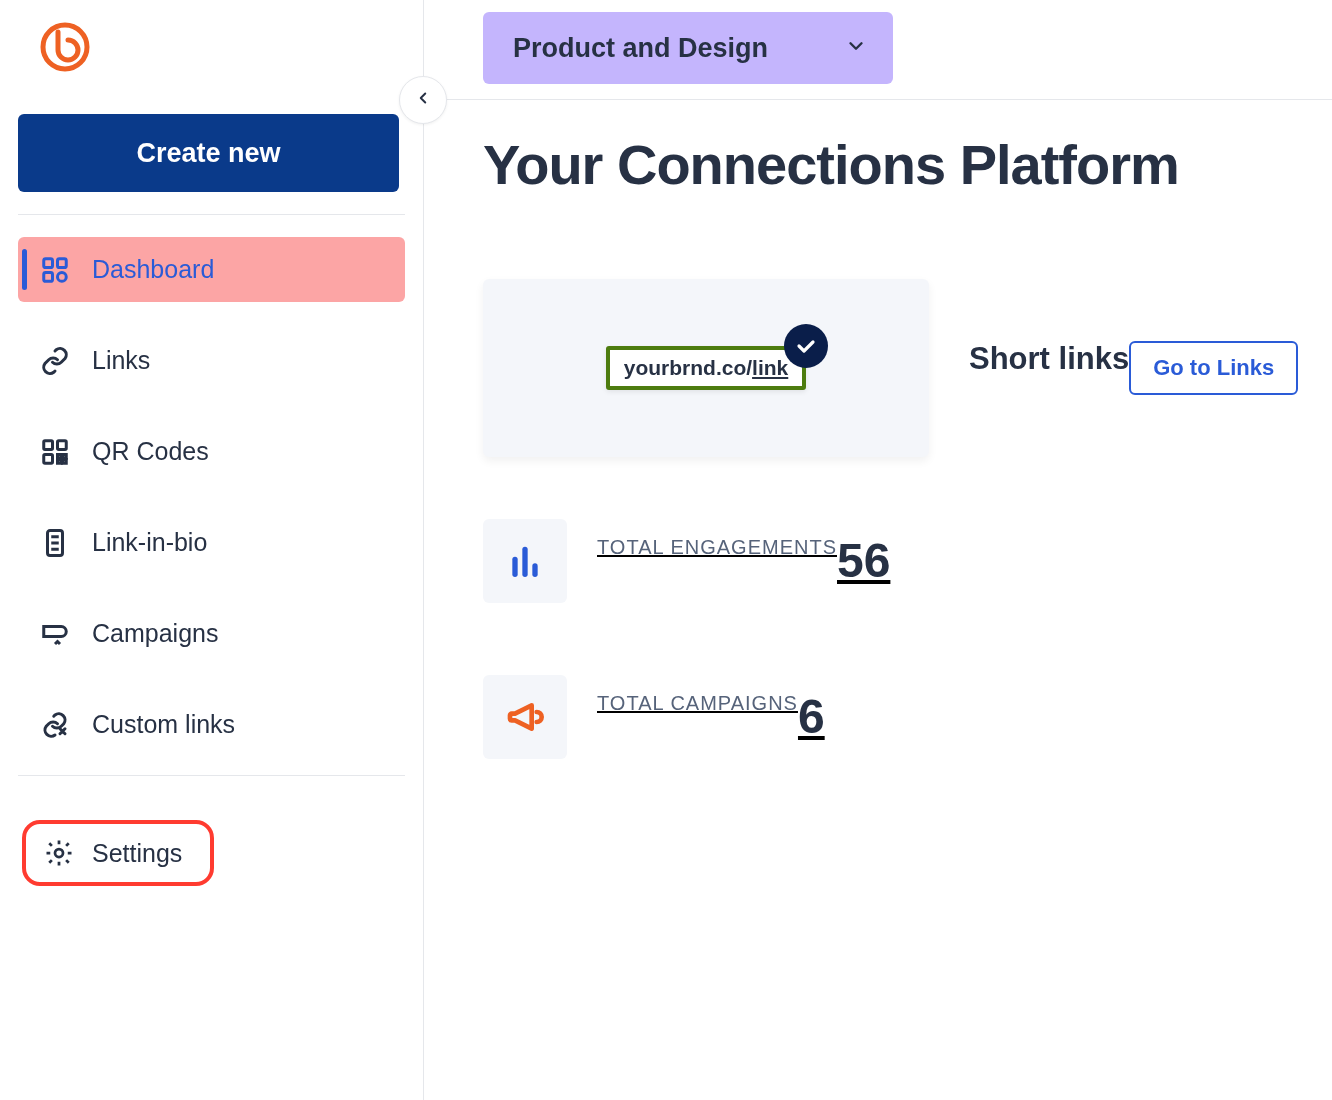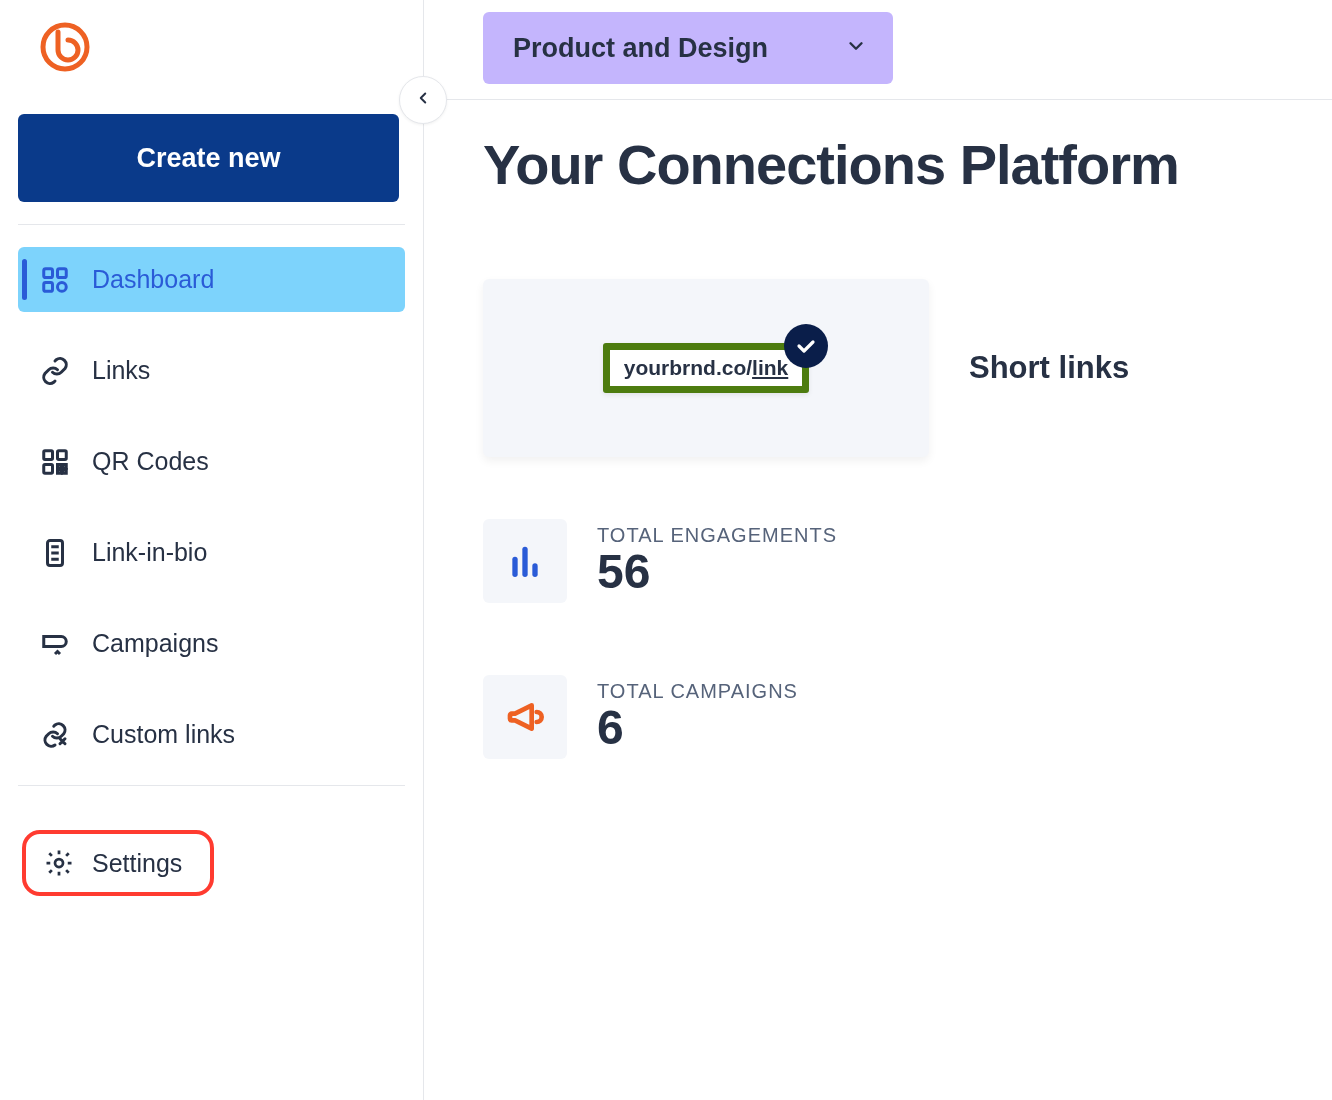--- a/index.html
+++ b/index.html
@@ -29,21 +29,21 @@
       height: 50px;
       margin-left: 22px;
       margin-bottom: 42px;
     }
     .create-button {
       background: #0b3d91;
       background: #0a3a8a;
       color: #ffffff;
       border: none;
       width: 381px;
-      height: 88px;
+      height: 78px;
       border-radius: 6px;
       font-size: 27px;
       font-weight: 600;
       cursor: pointer;
       margin-bottom: 22px;
     }
     .divider {
       height: 1px;
       background: #e5e7eb;
       margin: 0 0 22px 0;
@@ -52,21 +52,21 @@
       display: flex;
       align-items: center;
       height: 65px;
       padding: 0 0 0 22px;
       cursor: pointer;
       border-radius: 6px;
       position: relative;
       margin-bottom: 26px;
     }
     .nav-item.active {
-      background: #7dd3fc;
+      background: #fca5a5;
       color: #2a5bd7;
     }
     .nav-item.active::before {
       content: "";
       position: absolute;
       left: 4px;
       top: 12px;
       bottom: 12px;
       width: 5px;
       background: #2a5bd7;
@@ -167,21 +167,21 @@
       background: #f4f6fa;
       border-radius: 6px;
       display: flex;
       align-items: center;
       justify-content: center;
       box-shadow: 0 4px 10px rgba(0,0,0,0.06);
       position: relative;
     }
     .link-box {
       background: #ffffff;
-      border: 7px solid #4d7c0f;
+      border: 4px solid #4d7c0f;
       border-radius: 3px;
       padding: 6px 14px 6px 14px;
       font-size: 21px;
       font-weight: 700;
       color: #273144;
       position: relative;
       box-shadow: 0 2px 5px rgba(0,0,0,0.08);
     }
     .link-box .slug {
       text-decoration: underline;
@@ -238,21 +238,22 @@
       width: 84px;
       height: 84px;
       background: #f4f6fa;
       border-radius: 6px;
       display: flex;
       align-items: center;
       justify-content: center;
     }
     .stat-meta {
       display: flex;
-      flex-direction: column;
+      flex-direction: row;
+      text-decoration: underline;
     }
     .stat-label {
       font-size: 20px;
       letter-spacing: 1px;
       color: #56637a;
       font-weight: 500;
     }
     .stat-value {
       font-size: 48px;
       font-weight: 800;
@@ -384,20 +385,21 @@
         <span>yourbrnd.co/</span><span class="slug">link</span>
         <div class="checkmark-badge">
           <svg viewBox="0 0 24 24" width="24" height="24" fill="none" stroke="#ffffff" stroke-width="3.2" stroke-linecap="round" stroke-linejoin="round">
             <polyline points="5 12 10 17 19 8"></polyline>
           </svg>
         </div>
       </div>
     </div>
     <div class="card-right">
       <div class="card-title">Short links</div>
+      <button class="go-to-links">Go to Links</button>
     </div>
   </div>
 
 
   <div class="stat-row">
     <div class="stat-icon">
       <svg viewBox="0 0 24 24" width="40" height="40" fill="none" stroke="#2a5bd7" stroke-width="3.2" stroke-linecap="round">
         <line x1="6" y1="20" x2="6" y2="11"></line>
         <line x1="12" y1="20" x2="12" y2="5"></line>
         <line x1="18" y1="20" x2="18" y2="15"></line>

